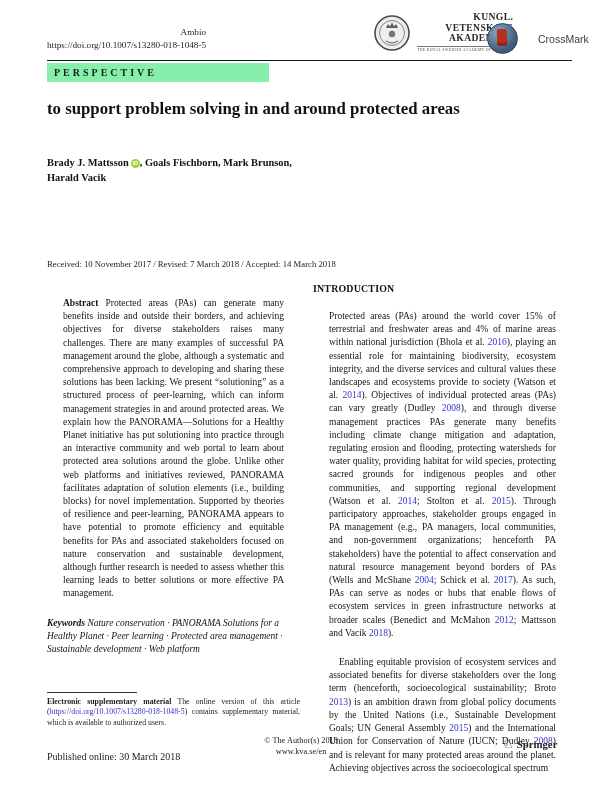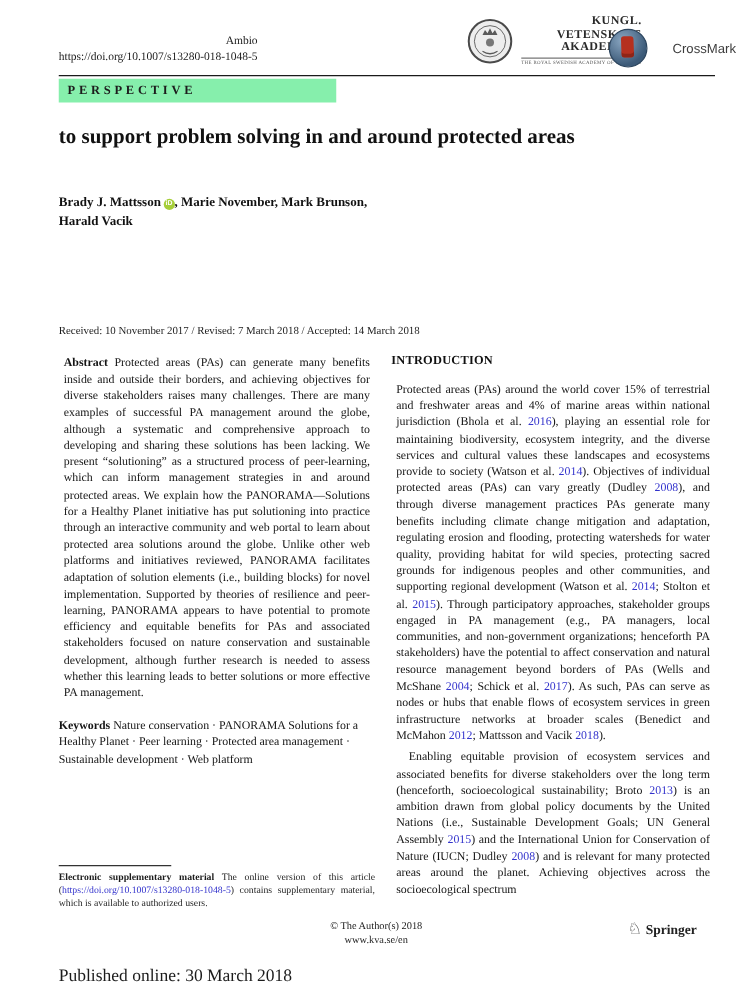--- a/index.html
+++ b/index.html
@@ -31,32 +31,32 @@
   .authors{position:absolute;left:47px;top:156px;font-size:10.4px;font-weight:bold;line-height:14.5px;color:#111;}
   .orcid{display:inline-block;width:9px;height:9px;border-radius:50%;background:#a6ce39;color:#fff;
          font-family:"Liberation Sans",sans-serif;font-size:5.5px;font-weight:bold;text-align:center;
          line-height:9px;vertical-align:1px;margin-left:2px;}
   .dates{position:absolute;left:47px;top:259px;font-size:8.7px;color:#1c1c1c;}
 
   
   .columns{position:absolute;left:47px;top:281px;width:525px;display:flex;gap:13px;}
   .col-left{width:253px;flex:0 0 auto;}
   .col-right{width:259px;flex:0 0 auto;}
-  .body-text{font-size:9.5px;line-height:13.2px;text-align:justify;margin:4px;color:#141414;}
+  .body-text{font-size:9.5px;line-height:13.2px;text-align:justify;margin:16px;color:#141414;}
   .b{font-weight:bold;}
   .lnk{color:#3333cc;cursor:pointer;}
-  .keywords{font-size:9.5px;line-height:13.2px;text-align:left;margin:13px 0 0 0;color:#141414;}
+  .keywords{font-size:9.5px;line-height:13.2px;text-align:left;margin:13px 0 0 0;color:#141414;font-style:italic;}
   .intro-heading{font-size:9.9px;font-weight:bold;margin:2px 0 12px 0;letter-spacing:.2px;color:#111;}
   .para2{text-indent:10px;margin-top:0;}
 
   
   .footnote{position:absolute;left:47px;top:692px;width:253px;}
   .footnote-rule{width:90px;border-top:1px solid #333;margin-bottom:4px;}
   .footnote p{margin:0;font-size:7.8px;line-height:10.3px;text-align:justify;color:#1c1c1c;}
-  .published{position:absolute;left:47px;top:774px;font-size:14px;color:#1c1c1c;text-align:right;}
+  .published{position:absolute;left:47px;top:751px;font-size:10px;color:#1c1c1c;text-align:right;}
   .copyright{position:absolute;left:240px;top:736px;width:122px;text-align:center;
              font-size:8.3px;line-height:10.5px;color:#1c1c1c;}
   .springer{position:absolute;left:502px;top:737px;display:flex;align-items:center;color:#222;}
   .springer .knight{font-family:"DejaVu Sans",sans-serif;font-size:13px;line-height:13px;margin-right:3px;}
   .springer .name{font-size:10.8px;font-weight:bold;font-family:"Liberation Serif",serif;}
 </style>
 </head>
 <body>
 
 <div class="page">
@@ -93,21 +93,21 @@
 
   <div class="article-type-box">
     <span>PERSPECTIVE</span>
   </div>
 
   <div class="title">
     <div>to support problem solving in and around protected areas</div>
   </div>
 
   <div class="authors">
-    <div><span>Brady J. Mattsson</span><span class="orcid">iD</span><span>, Marie November, Mark Brunson,</span></div>
+    <div><span>Brady J. Mattsson</span><span class="orcid">iD</span><span>, Goals Fischborn, Mark Brunson,</span></div>
     <div>Harald Vacik</div>
   </div>
 
   <div class="dates">Received: 10 November 2017 / Revised: 7 March 2018 / Accepted: 14 March 2018</div>
 
   <div class="columns">
     <div class="col-left">
       <p class="body-text"><span class="b">Abstract</span> <span>Protected areas (PAs) can generate many benefits inside and outside their borders, and achieving objectives for diverse stakeholders raises many challenges. There are many examples of successful PA management around the globe, although a systematic and comprehensive approach to developing and sharing these solutions has been lacking. We present “solutioning” as a structured process of peer-learning, which can inform management strategies in and around protected areas. We explain how the PANORAMA—Solutions for a Healthy Planet initiative has put solutioning into practice through an interactive community and web portal to learn about protected area solutions around the globe. Unlike other web platforms and initiatives reviewed, PANORAMA facilitates adaptation of solution elements (i.e., building blocks) for novel implementation. Supported by theories of resilience and peer-learning, PANORAMA appears to have potential to promote efficiency and equitable benefits for PAs and associated stakeholders focused on nature conservation and sustainable development, although further research is needed to assess whether this learning leads to better solutions or more effective PA management.</span></p>
       <p class="keywords"><span class="b">Keywords</span> <span>Nature conservation · PANORAMA Solutions for a Healthy Planet · Peer learning · Protected area management · Sustainable development · Web platform</span></p>
     </div>

